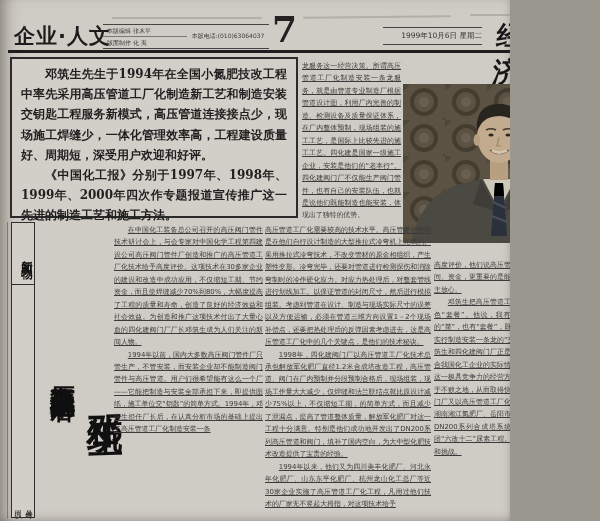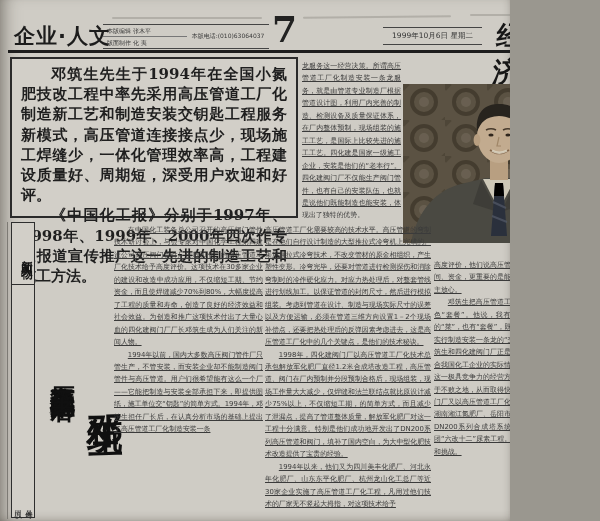--- a/index.html
+++ b/index.html
@@ -11,31 +11,31 @@
   }
   .abs{position:absolute;}
   
   .section-title{left:14px;top:22px;font-size:21px;font-weight:bold;color:#1c1c1c;letter-spacing:1px;font-family:"DejaVu Sans",sans-serif;}
   .editor-box{left:103px;top:24px;width:166px;height:23px;border-top:1px solid #444;border-bottom:1px solid #444;display:flex;align-items:stretch;}
   .editor-cols{width:84px;display:flex;flex-direction:column;justify-content:space-around;border-right:0;}
   .editor-row{font-size:6px;color:#3a3a3a;white-space:nowrap;padding-left:4px;line-height:10px;}
   .editor-row.first{border-bottom:1px solid #777;}
   .phone{flex:1;font-size:6px;color:#3a3a3a;display:flex;align-items:center;justify-content:center;white-space:nowrap;}
   .page-number{left:272px;top:8px;font-size:36px;font-weight:bold;color:#222;font-family:"DejaVu Serif",serif;}
-  .date-box{left:383px;top:27px;width:99px;border-top:1px solid #444;border-bottom:1px solid #444;font-size:7.5px;text-align:center;padding:3px 0;color:#333;white-space:nowrap;}
+  .date-box{left:383px;top:27px;width:99px;border-top:1px solid #444;border-bottom:1px solid #444;font-size:7.5px;text-align:right;padding:3px 0;color:#333;white-space:nowrap;}
   .masthead{left:491px;top:18px;font-size:27px;font-weight:900;color:#161616;transform:skewX(-6deg);letter-spacing:1px;}
   .header-rule{left:8px;top:50px;width:585px;height:3px;background:#1d1d1d;}
   .smudge{height:2px;background:#8f8c86;opacity:.45;border-radius:2px;}
   
   .intro-box{
     left:10px;top:57px;width:288px;height:161px;border:2px solid #2a2a2a;background:#d2cfc8;
     padding:5px 9px;box-sizing:border-box;
   }
   .intro-box p{
-    margin:0;font-size:15px;line-height:20.2px;font-weight:600;color:#1f1f1f;
+    margin:0;font-size:12px;line-height:20.2px;font-weight:600;color:#1f1f1f;
     text-align:justify;text-indent:2em;font-family:"DejaVu Serif",serif;
   }
   
   .bodycol{font-size:6.9px;line-height:12.45px;color:#3b3b3b;text-align:justify;overflow:hidden;}
   .bodycol p{margin:0;text-indent:2em;text-decoration:underline;}
   .bodycol p.no-indent{text-indent:0;}
   .top-right-col{left:302px;top:60px;width:99px;height:158px;}
   .col-a{left:114px;top:224px;width:149px;height:294px;}
   .col-b{left:265px;top:224px;width:166px;height:294px;}
   .col-c{left:434px;top:247px;width:161px;height:270px;margin-top:12px;}

